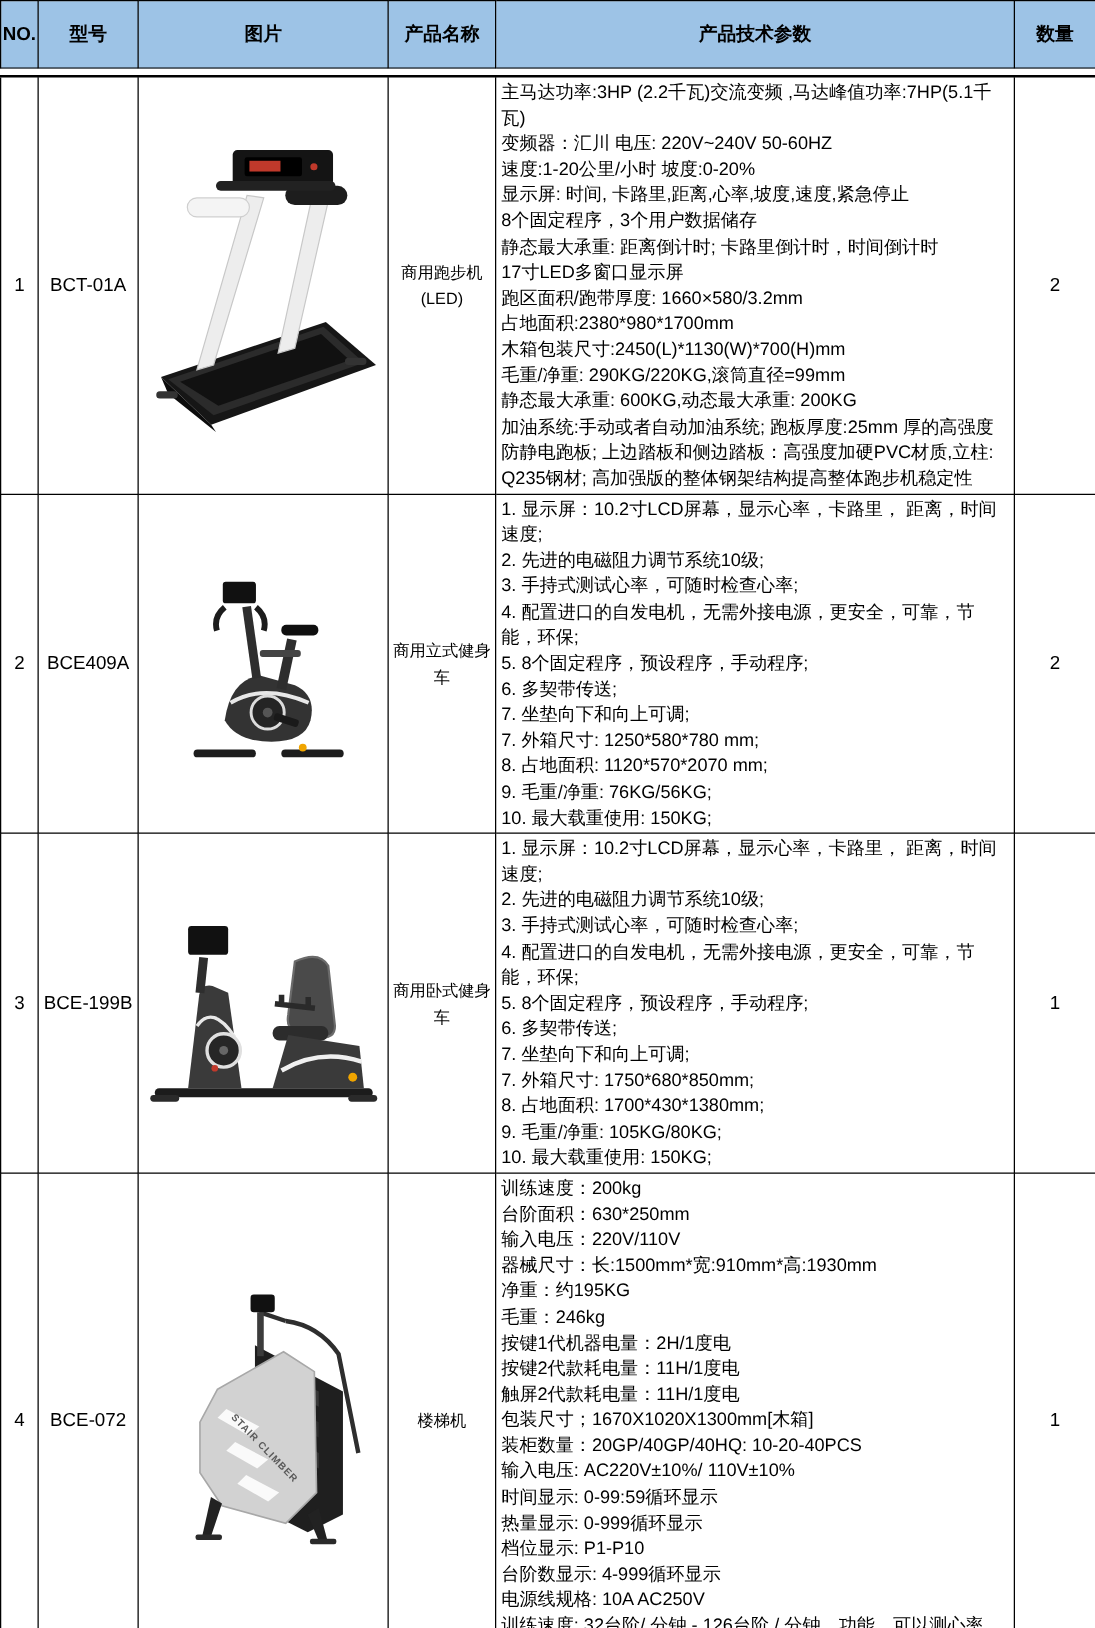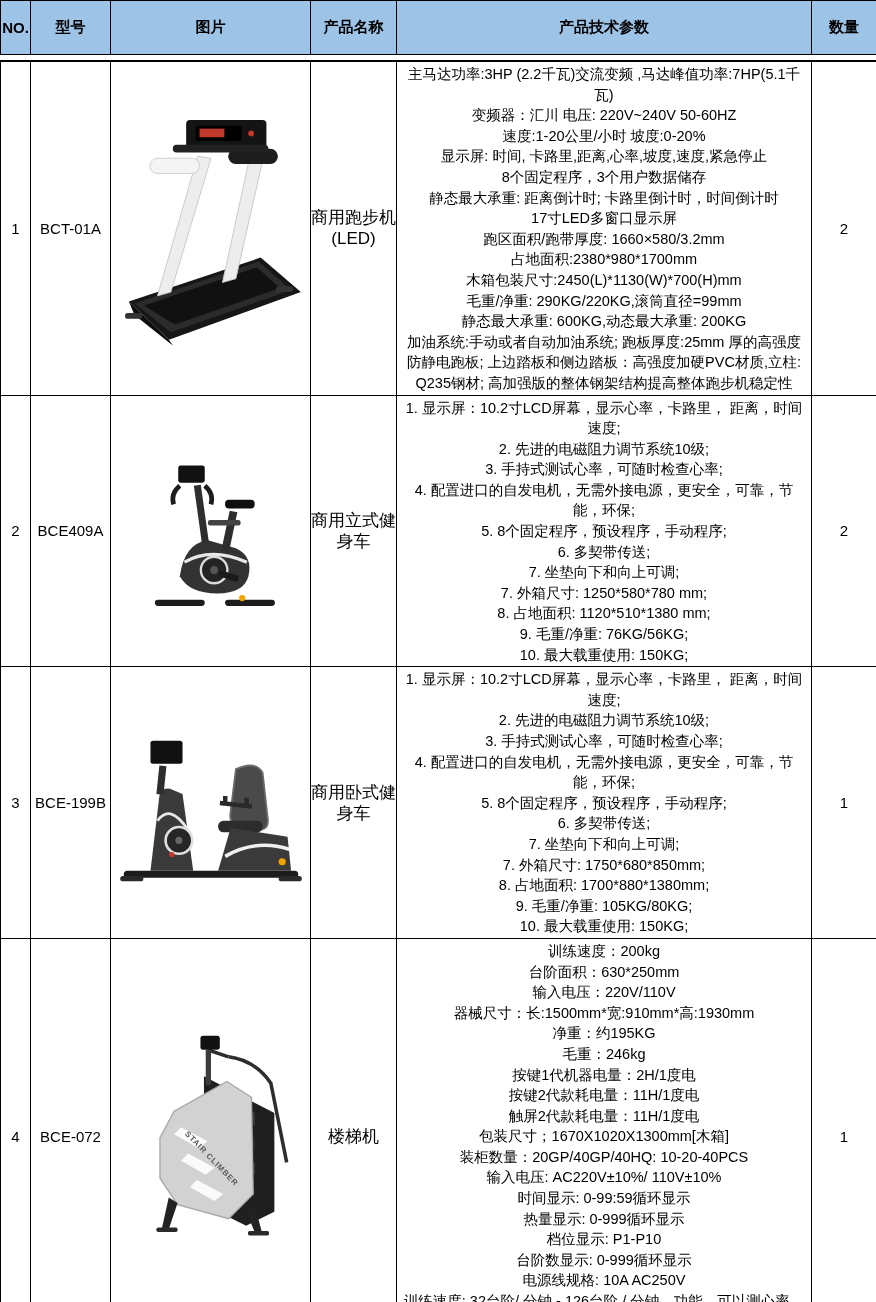--- a/index.html
+++ b/index.html
@@ -23,27 +23,27 @@
   .body-table{border:1px solid #000;border-bottom:3px solid #000;border-top:2px solid #000;}
   .body-table td{border:1px solid #000;padding:0;vertical-align:middle;overflow:hidden;}
   .body-table tr:nth-child(1){height:306px;}
   .body-table tr:nth-child(2){height:269px;}
   .body-table tr:nth-child(3){height:267px;}
   .body-table tr:nth-child(4){height:392px;}
 
   td.c-no{text-align:center;font-size:15px;}
   td.c-model{text-align:center;font-size:15px;margin-top:22px;}
   td.c-img{text-align:center;vertical-align:middle;}
-  td.c-name{text-align:center;font-size:17px;line-height:21px;}
+  td.c-name{text-align:center;font-size:13px;line-height:21px;}
   td.c-name span{white-space:pre-line;}
   td.c-specs{vertical-align:top;}
   td.c-qty{text-align:center;font-size:15px;}
 
   .spec-box{padding:2px 4px 1px 4px;}
-  .spec-line{font-size:14.5px;line-height:20.6px;word-break:break-all;text-align:center;}
+  .spec-line{font-size:14.5px;line-height:20.6px;word-break:break-all;}
 
   .imgwrap{display:flex;align-items:center;justify-content:center;width:100%;height:100%;}
   .stair-label{font-size:9px;letter-spacing:1px;fill:#5a5a5a;font-weight:bold;}
 </style>
 </head>
 <body>
 
 <div class="sheet">
 
   <table class="hdr-table">
@@ -165,21 +165,21 @@
     <td class="c-specs">
       <div class="spec-box">
               <div class="spec-line">1. 显示屏：10.2寸LCD屏幕，显示心率，卡路里， 距离，时间速度;</div>
               <div class="spec-line">2. 先进的电磁阻力调节系统10级;</div>
               <div class="spec-line">3. 手持式测试心率，可随时检查心率;</div>
               <div class="spec-line">4. 配置进口的自发电机，无需外接电源，更安全，可靠，节能，环保;</div>
               <div class="spec-line">5. 8个固定程序，预设程序，手动程序;</div>
               <div class="spec-line">6. 多契带传送;</div>
               <div class="spec-line">7. 坐垫向下和向上可调;</div>
               <div class="spec-line">7. 外箱尺寸: 1250*580*780 mm;</div>
-              <div class="spec-line">8. 占地面积: 1120*510*1380 mm;</div>
+              <div class="spec-line">8. 占地面积: 1120*570*2070 mm;</div>
               <div class="spec-line">9. 毛重/净重: 76KG/56KG;</div>
               <div class="spec-line">10. 最大载重使用: 150KG;</div>
             </div>
     </td>
     <td class="c-qty">
       <span>2</span>
     </td>
   </tr>
         <tr>
     <td class="c-no">
@@ -216,21 +216,21 @@
     <td class="c-specs">
       <div class="spec-box">
               <div class="spec-line">1. 显示屏：10.2寸LCD屏幕，显示心率，卡路里， 距离，时间速度;</div>
               <div class="spec-line">2. 先进的电磁阻力调节系统10级;</div>
               <div class="spec-line">3. 手持式测试心率，可随时检查心率;</div>
               <div class="spec-line">4. 配置进口的自发电机，无需外接电源，更安全，可靠，节能，环保;</div>
               <div class="spec-line">5. 8个固定程序，预设程序，手动程序;</div>
               <div class="spec-line">6. 多契带传送;</div>
               <div class="spec-line">7. 坐垫向下和向上可调;</div>
               <div class="spec-line">7. 外箱尺寸: 1750*680*850mm;</div>
-              <div class="spec-line">8. 占地面积: 1700*880*1380mm;</div>
+              <div class="spec-line">8. 占地面积: 1700*430*1380mm;</div>
               <div class="spec-line">9. 毛重/净重: 105KG/80KG;</div>
               <div class="spec-line">10. 最大载重使用: 150KG;</div>
             </div>
     </td>
     <td class="c-qty">
       <span>1</span>
     </td>
   </tr>
         <tr>
     <td class="c-no">
@@ -275,21 +275,21 @@
               <div class="spec-line">毛重：246kg</div>
               <div class="spec-line">按键1代机器电量：2H/1度电</div>
               <div class="spec-line">按键2代款耗电量：11H/1度电</div>
               <div class="spec-line">触屏2代款耗电量：11H/1度电</div>
               <div class="spec-line">包装尺寸；1670X1020X1300mm[木箱]</div>
               <div class="spec-line">装柜数量：20GP/40GP/40HQ: 10-20-40PCS</div>
               <div class="spec-line">输入电压: AC220V±10%/ 110V±10%</div>
               <div class="spec-line">时间显示: 0-99:59循环显示</div>
               <div class="spec-line">热量显示: 0-999循环显示</div>
               <div class="spec-line">档位显示: P1-P10</div>
-              <div class="spec-line">台阶数显示: 0-999循环显示</div>
+              <div class="spec-line">台阶数显示: 4-999循环显示</div>
               <div class="spec-line">电源线规格: 10A AC250V</div>
               <div class="spec-line">训练速度: 32台阶/ 分钟 - 126台阶 / 分钟，功能，可以测心率，听音乐，多功能手把，可以开关机，加减档。</div>
             </div>
     </td>
     <td class="c-qty">
       <span>1</span>
     </td>
   </tr>
       </tbody>
   </table>

